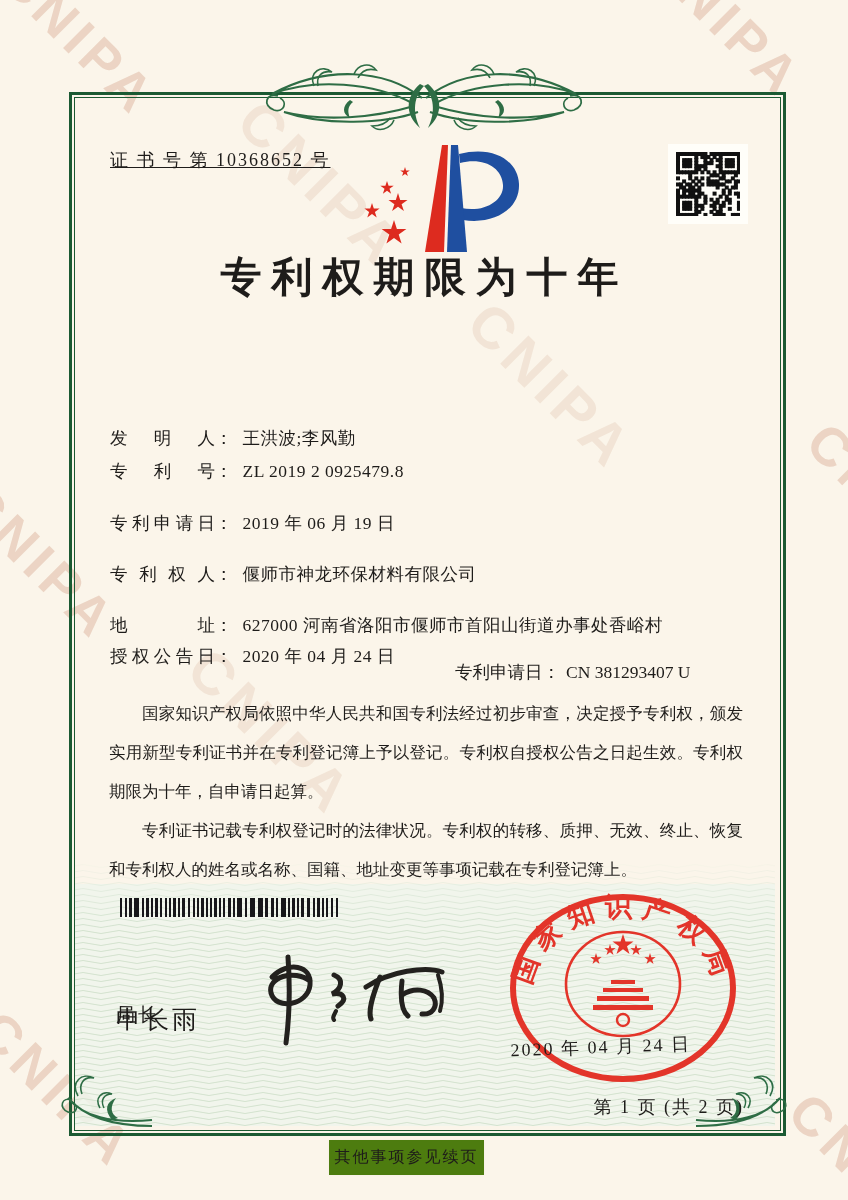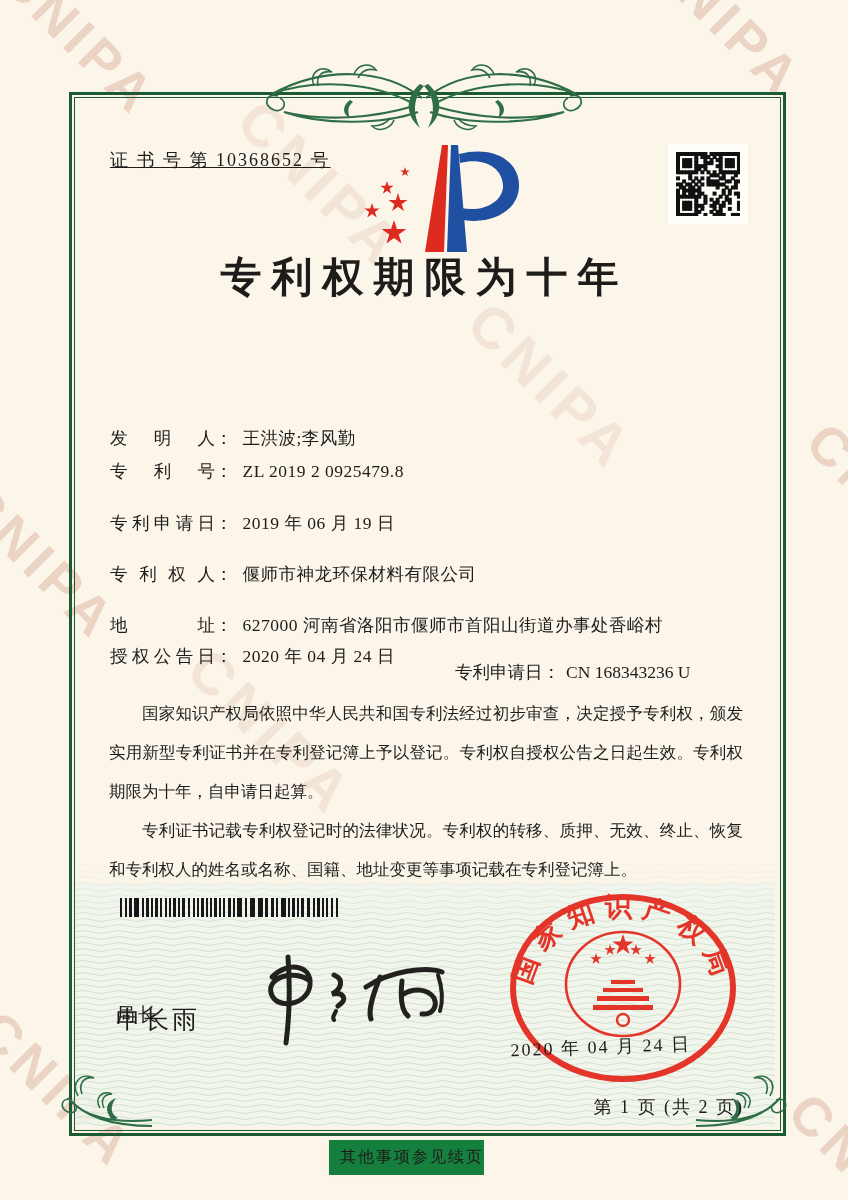--- a/index.html
+++ b/index.html
@@ -36,21 +36,21 @@
 
   
   .waves{position:absolute;left:74px;top:858px;pointer-events:none;}
   .barcode{position:absolute;left:120px;top:898px;}
   .director-title{position:absolute;left:116px;top:966px;font-size:19px;letter-spacing:3px;margin-top:36px;}
   .director-name{position:absolute;left:116px;top:1003px;font-size:25px;letter-spacing:3px;}
   .signature{position:absolute;left:230px;top:935px;}
   .seal{position:absolute;left:505px;top:888px;}
 
   .page-footer{position:absolute;left:69px;top:1095px;width:675px;text-align:right;font-size:18px;letter-spacing:2px;}
-  .cont-note{position:absolute;left:329px;top:1140px;width:155px;background:#15803d;text-align:right;font-size:16px;padding:7px 0;letter-spacing:2px;box-shadow:0 0 4px rgba(0,0,0,0.03);}
+  .cont-note{position:absolute;left:329px;top:1140px;width:155px;background:#4d7c0f;text-align:center;font-size:16px;padding:7px 0;letter-spacing:2px;box-shadow:0 0 4px rgba(0,0,0,0.03);}
 </style>
 </head>
 <body>
 
 <div class="page">
 
   <span class="wm out" style="left:-18px;top:6px;">CNIPA</span>
   <span class="wm out" style="left:628px;top:-12px;">CNIPA</span>
   <span class="wm out" style="left:788px;top:470px;">CNIPA</span>
   <span class="wm out" style="left:-58px;top:530px;">CNIPA</span>
@@ -408,21 +408,21 @@
   <div class="frow" style="top:562px;">
     <span class="lbl">专利权人</span><span class="colon">：</span><span class="val">偃师市神龙环保材料有限公司</span>
   </div>
   <div class="frow" style="top:613px;">
     <span class="lbl">地址</span><span class="colon">：</span><span class="val">627000 河南省洛阳市偃师市首阳山街道办事处香峪村</span>
   </div>
   <div class="frow" style="top:644px;">
     <span class="lbl">授权公告日</span><span class="colon">：</span><span class="val">2020 年 04 月 24 日</span>
   </div>
   <div class="frow2" style="top:660px;">
-    <span>专利申请日</span><span>：</span><span class="val" style="margin-left:6px;">CN 168343236 U</span>
+    <span>专利申请日</span><span>：</span><span class="val" style="margin-left:6px;">CN 381293407 U</span>
   </div>
 
   <div class="body-text">
     <p>国家知识产权局依照中华人民共和国专利法经过初步审查，决定授予专利权，颁发实用新型专利证书并在专利登记簿上予以登记。专利权自授权公告之日起生效。专利权期限为十年，自申请日起算。</p>
     <p>专利证书记载专利权登记时的法律状况。专利权的转移、质押、无效、终止、恢复和专利权人的姓名或名称、国籍、地址变更等事项记载在专利登记簿上。</p>
   </div>
 
   <svg id="barcode" class="barcode" width="220" height="20">
       <rect x="0" y="0" width="2" height="19" fill="#17171a"></rect>
       <rect x="5" y="0" width="2" height="19" fill="#17171a"></rect>

